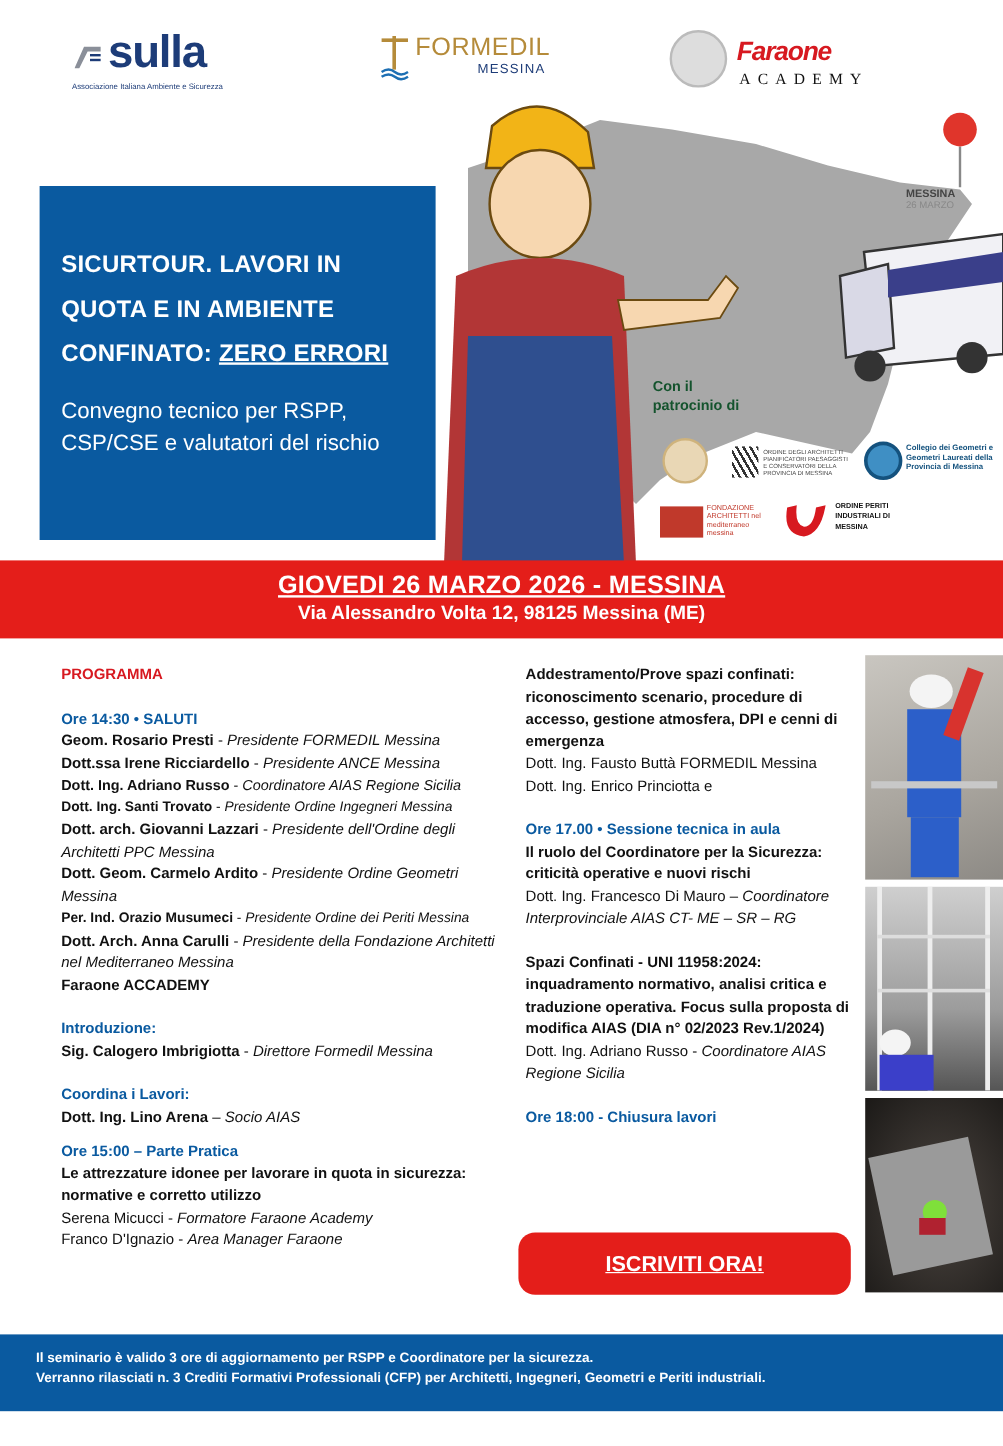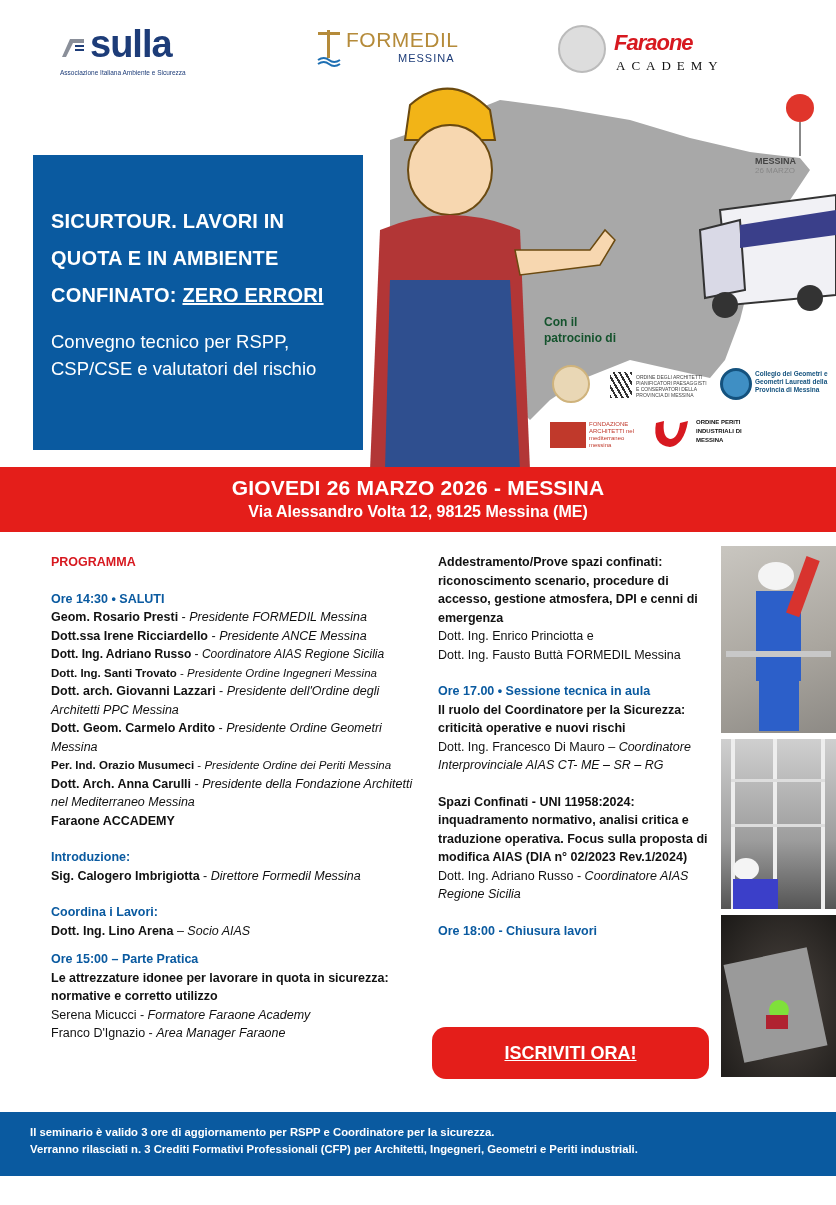--- a/index.html
+++ b/index.html
@@ -30,21 +30,21 @@
   .title-box .s { font-size: 18.5px; line-height: 27px; margin-top: 14px; }
 
   .patron-label { position: absolute; left: 544px; top: 314px; font-size: 12px; font-weight: bold; line-height: 16px; color: #14532d; }
   .patron { position: absolute; font-size: 5px; color: #444; }
   .map-label { position: absolute; left: 755px; top: 156px; text-align: left; }
   .map-label .city { font-size: 9px; font-weight: bold; color: #444; }
   .map-label .date { font-size: 8px; color: #888; }
 
   
   .banner { position: absolute; left: 0; top: 467px; width: 836px; height: 65px; background: #e41e1a; color: #fff; text-align: center; }
-  .banner .d { font-size: 21px; font-weight: bold; margin-top: 9px; letter-spacing: 0.2px; }
+  .banner .d { font-size: 21px; font-weight: bold; margin-top: 9px; letter-spacing: 0.2px; text-decoration: underline; }
   .banner .a { font-size: 16px; font-weight: bold; margin-top: 3px; }
 
   
   .col-left { position: absolute; left: 51px; top: 553px; width: 370px; font-size: 12.5px; line-height: 18.5px; }
   .col-right { position: absolute; left: 438px; top: 553px; width: 275px; font-size: 12.5px; line-height: 18.5px; }
   .prog-title { color: #d71920; font-weight: bold; font-size: 12.5px; margin-bottom: 18px; }
   .sec-h { color: #0a5aa0; font-weight: bold; }
   .b { font-weight: bold; }
   .i { font-style: italic; }
   .gap { height: 18px; }
@@ -172,22 +172,22 @@
   <div><span class="b">Dott. Ing. Lino Arena</span> – <span class="i">Socio AIAS</span></div>
   <div class="gap" style="height:10px;"></div>
   <div class="sec-h">Ore 15:00 – Parte Pratica</div>
   <div class="b">Le attrezzature idonee per lavorare in quota in sicurezza: normative e corretto utilizzo</div>
   <div><span>Serena Micucci</span> - <span class="i">Formatore Faraone Academy</span></div>
   <div><span>Franco D'Ignazio</span> - <span class="i">Area Manager Faraone</span></div>
 </div>
 
 <div class="col-right">
   <div class="b">Addestramento/Prove spazi confinati: riconoscimento scenario, procedure di accesso, gestione atmosfera, DPI e cenni di emergenza</div>
+  <div>Dott. Ing. Fausto Buttà FORMEDIL Messina</div>
   <div>Dott. Ing. Enrico Princiotta e</div>
-  <div>Dott. Ing. Fausto Buttà FORMEDIL Messina</div>
   <div class="gap"></div>
   <div class="sec-h">Ore 17.00 • Sessione tecnica in aula</div>
   <div class="b">Il ruolo del Coordinatore per la Sicurezza: criticità operative e nuovi rischi</div>
   <div><span>Dott. Ing. Francesco Di Mauro</span> – <span class="i">Coordinatore Interprovinciale AIAS CT- ME – SR – RG</span></div>
   <div class="gap"></div>
   <div class="b">Spazi Confinati - UNI 11958:2024: inquadramento normativo, analisi critica e traduzione operativa. Focus sulla proposta di modifica AIAS (DIA n° 02/2023 Rev.1/2024)</div>
   <div><span>Dott. Ing. Adriano Russo</span> - <span class="i">Coordinatore AIAS Regione Sicilia</span></div>
   <div class="gap"></div>
   <div class="sec-h">Ore 18:00 - Chiusura lavori</div>
 </div>

